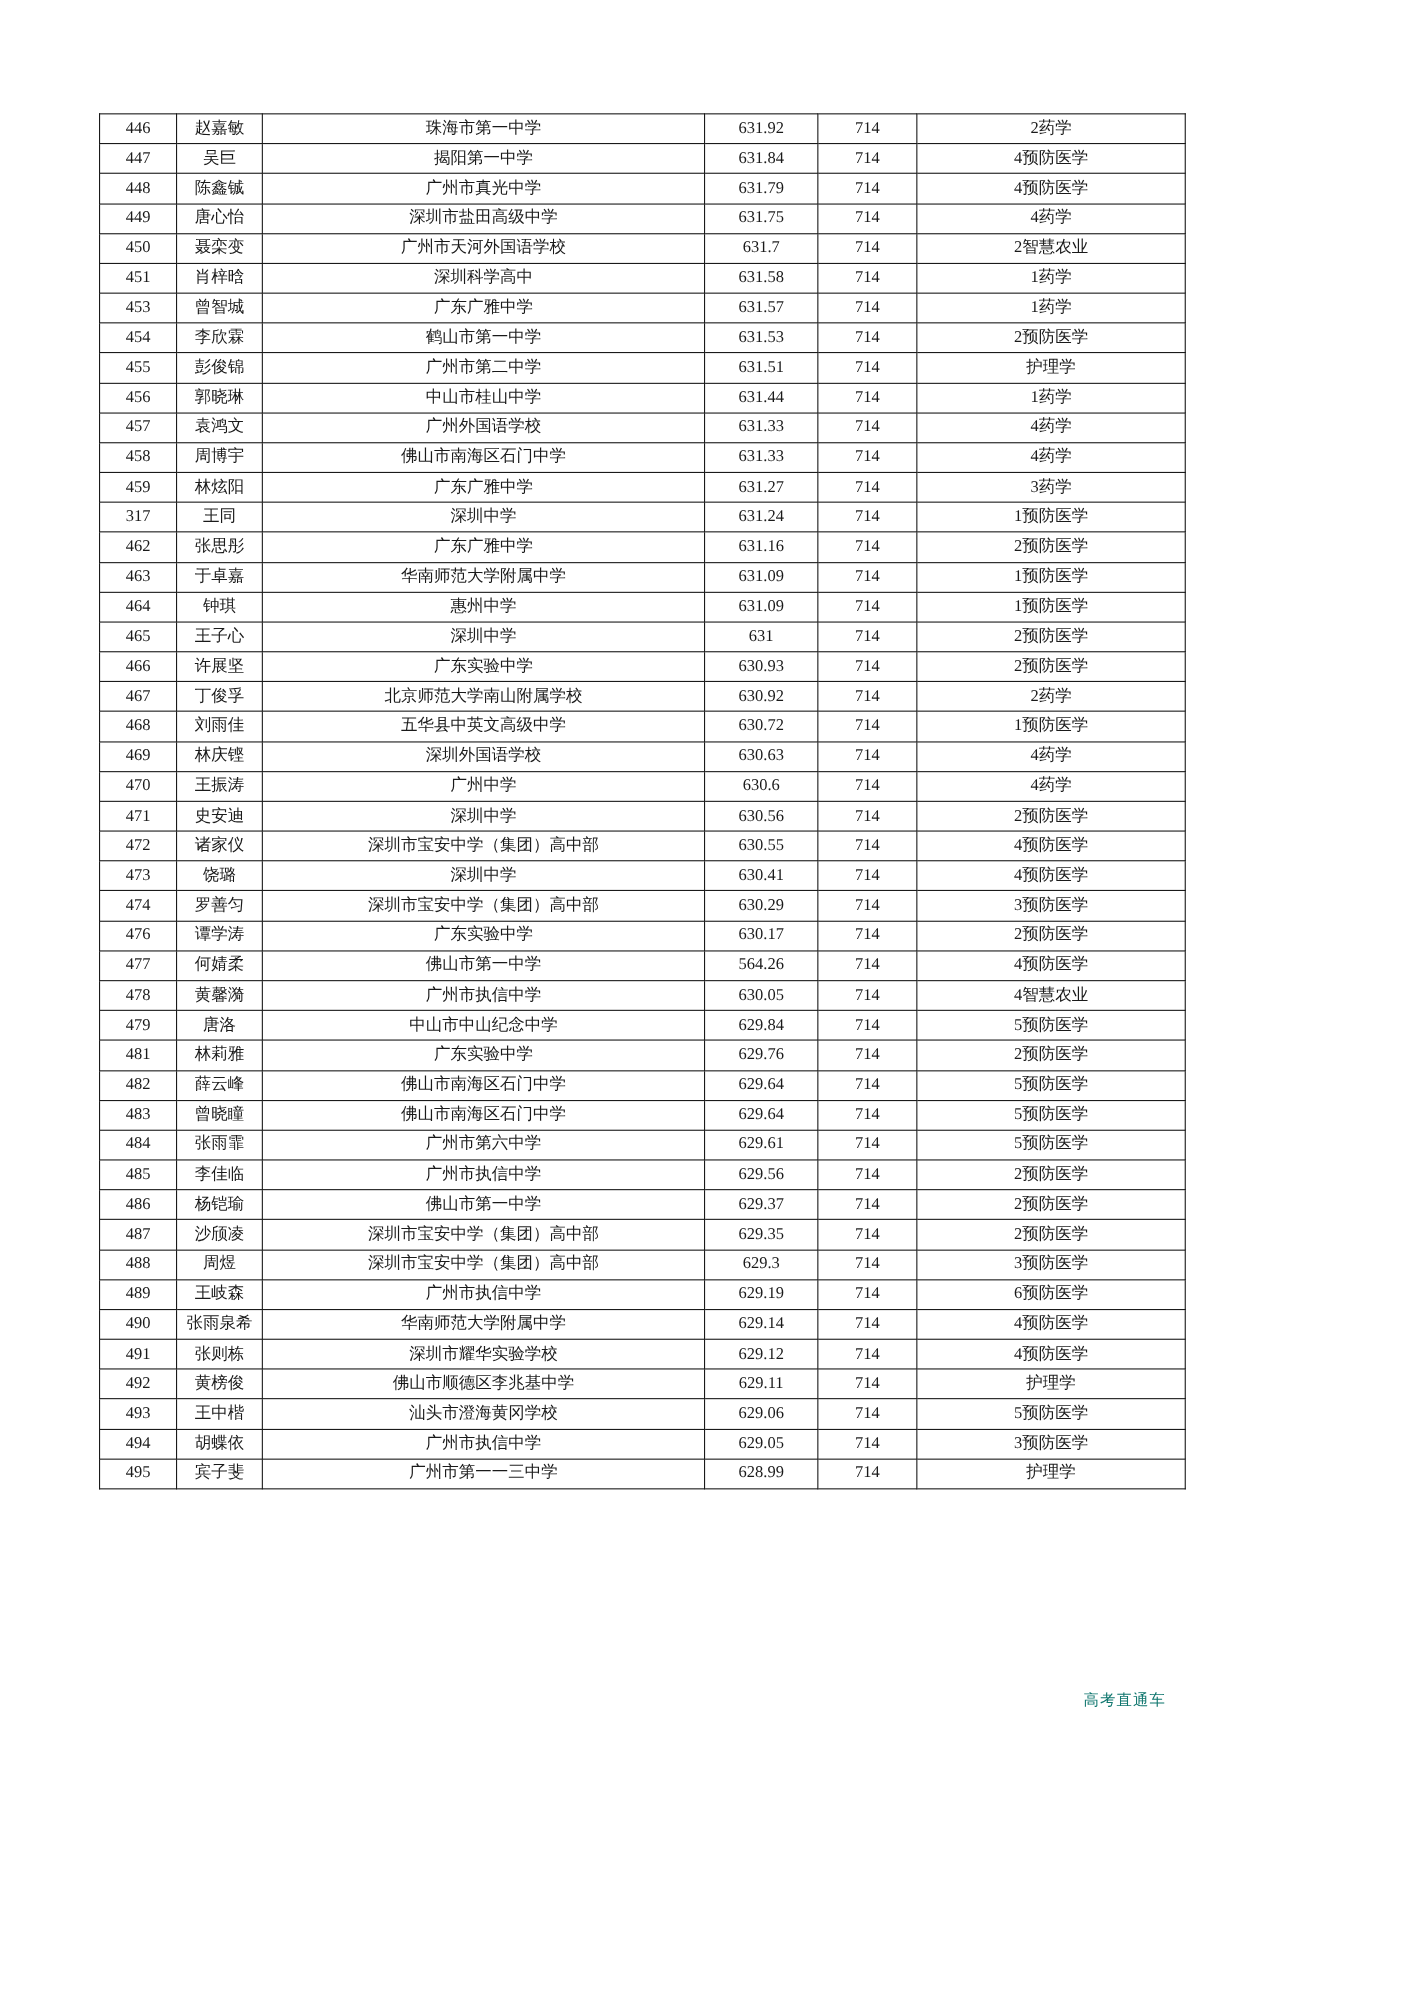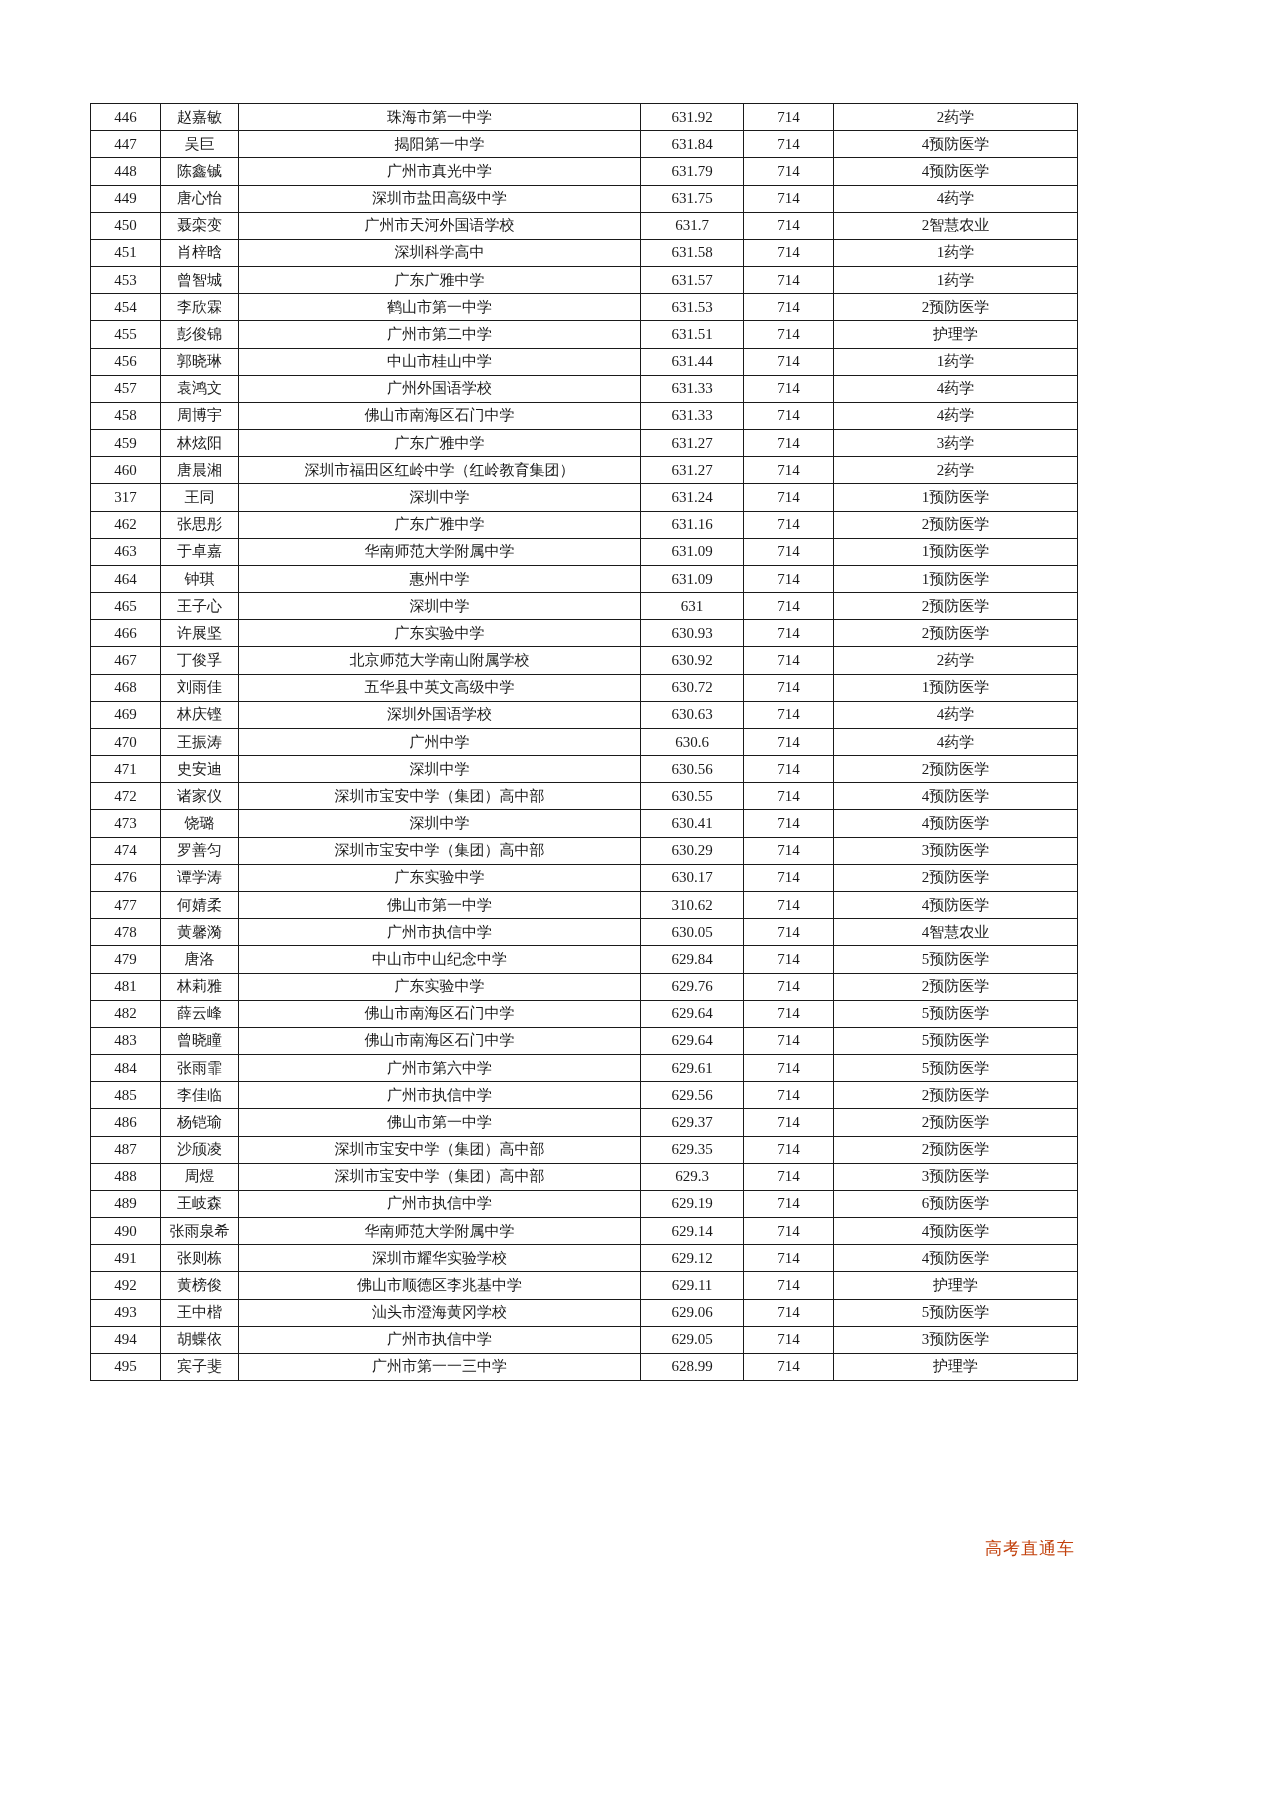--- a/index.html
+++ b/index.html
@@ -40,22 +40,22 @@
   .col-name   { width: 78px; }
   .col-school { width: 402px; }
   .col-score  { width: 103px; }
   .col-total  { width: 90px; }
   .col-major  { width: 244px; }
   .watermark {
     position: absolute;
     left: 985px;
     top: 1537px;
     font-family: Liberation Serif, serif;
-    font-size: 17px;
-    color: #c2410c;
+    font-size: 14px;
+    color: #0f766e;
     letter-spacing: 1px;
     white-space: nowrap;
   }
 </style>
 </head>
 <body>
 
 <div class="page">
 
   <table class="rank-table">
@@ -166,28 +166,20 @@
         </tr>
         <tr>
           <td class="col-rank">459</td>
           <td class="col-name">林炫阳</td>
           <td class="col-school">广东广雅中学</td>
           <td class="col-score">631.27</td>
           <td class="col-total">714</td>
           <td class="col-major">3药学</td>
         </tr>
         <tr>
-          <td class="col-rank">460</td>
-          <td class="col-name">唐晨湘</td>
-          <td class="col-school">深圳市福田区红岭中学（红岭教育集团）</td>
-          <td class="col-score">631.27</td>
-          <td class="col-total">714</td>
-          <td class="col-major">2药学</td>
-        </tr>
-        <tr>
           <td class="col-rank">317</td>
           <td class="col-name">王同</td>
           <td class="col-school">深圳中学</td>
           <td class="col-score">631.24</td>
           <td class="col-total">714</td>
           <td class="col-major">1预防医学</td>
         </tr>
         <tr>
           <td class="col-rank">462</td>
           <td class="col-name">张思彤</td>
@@ -297,21 +289,21 @@
           <td class="col-name">谭学涛</td>
           <td class="col-school">广东实验中学</td>
           <td class="col-score">630.17</td>
           <td class="col-total">714</td>
           <td class="col-major">2预防医学</td>
         </tr>
         <tr>
           <td class="col-rank">477</td>
           <td class="col-name">何婧柔</td>
           <td class="col-school">佛山市第一中学</td>
-          <td class="col-score">310.62</td>
+          <td class="col-score">564.26</td>
           <td class="col-total">714</td>
           <td class="col-major">4预防医学</td>
         </tr>
         <tr>
           <td class="col-rank">478</td>
           <td class="col-name">黄馨漪</td>
           <td class="col-school">广州市执信中学</td>
           <td class="col-score">630.05</td>
           <td class="col-total">714</td>
           <td class="col-major">4智慧农业</td>

